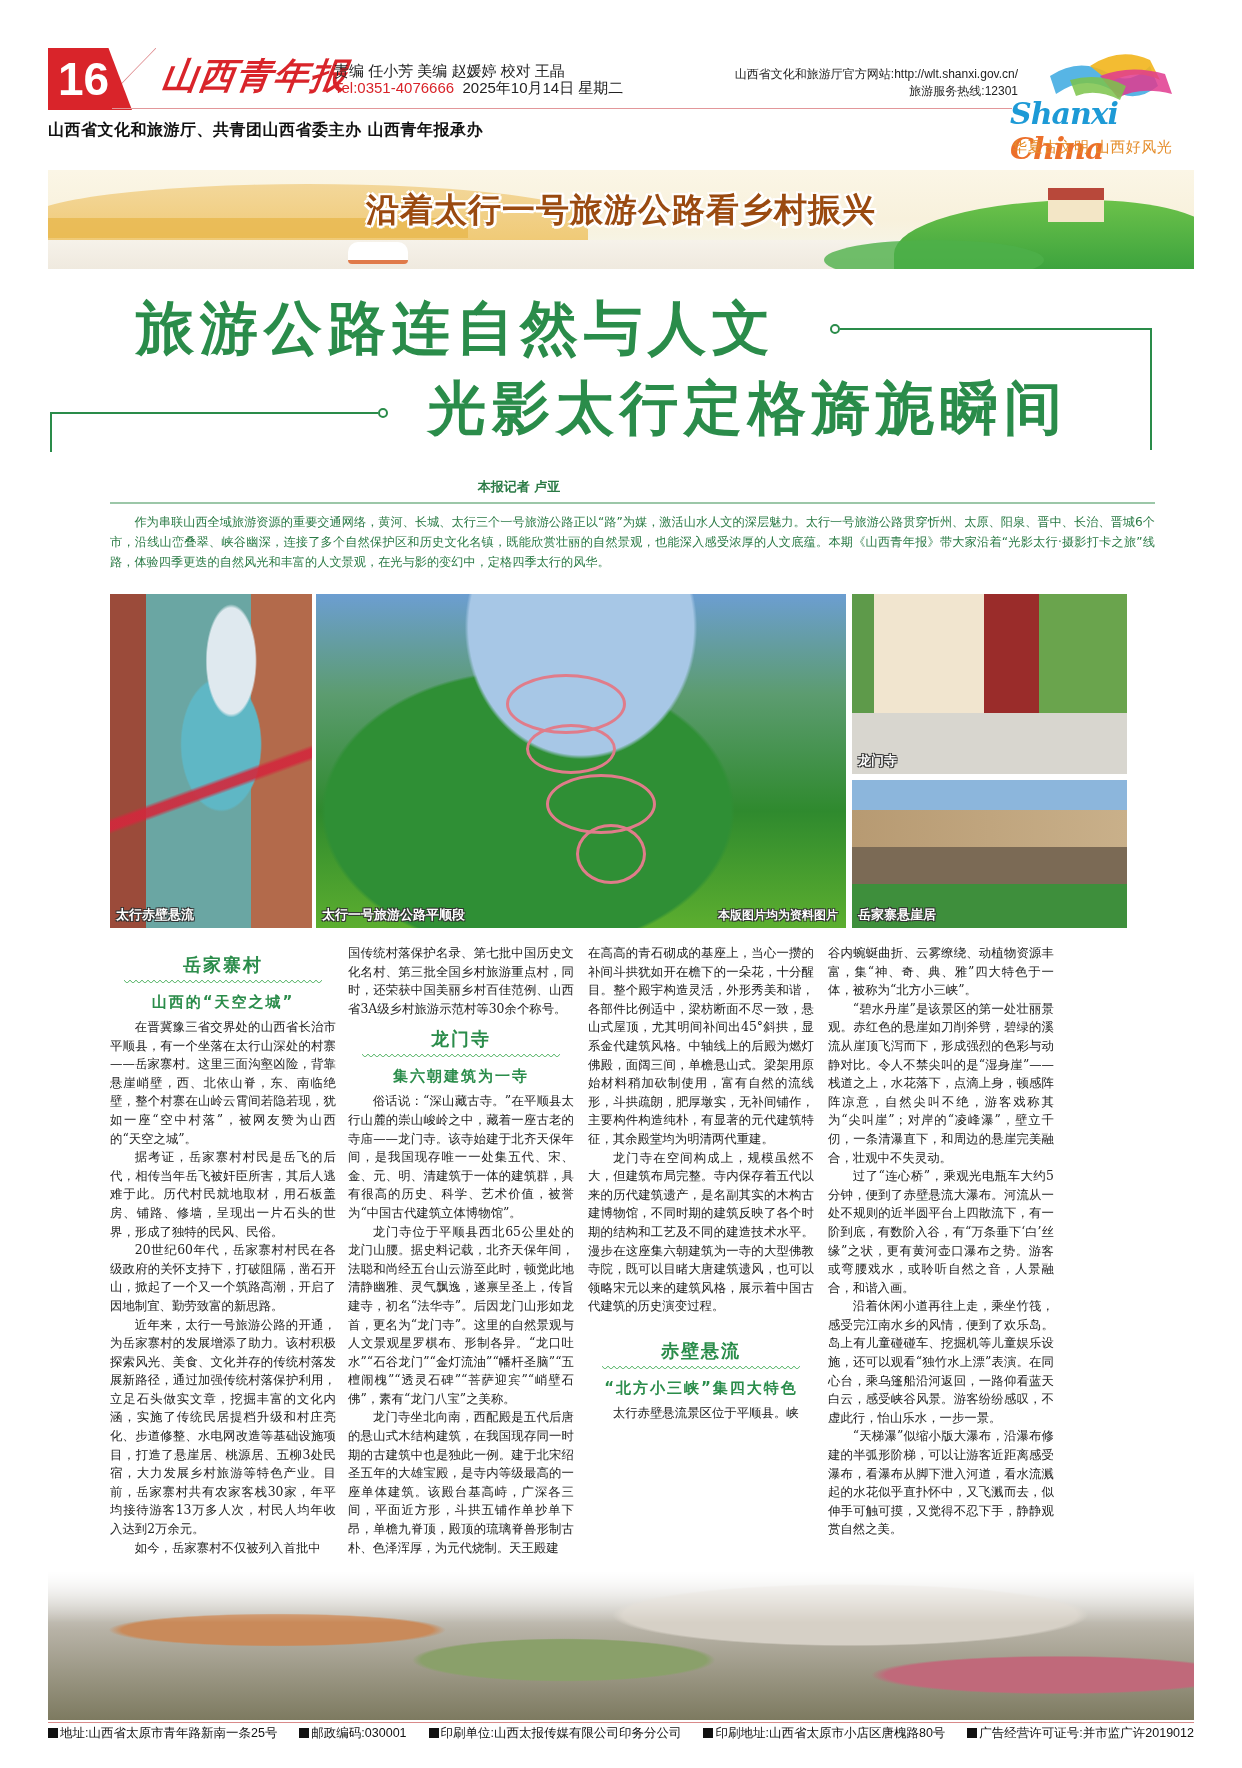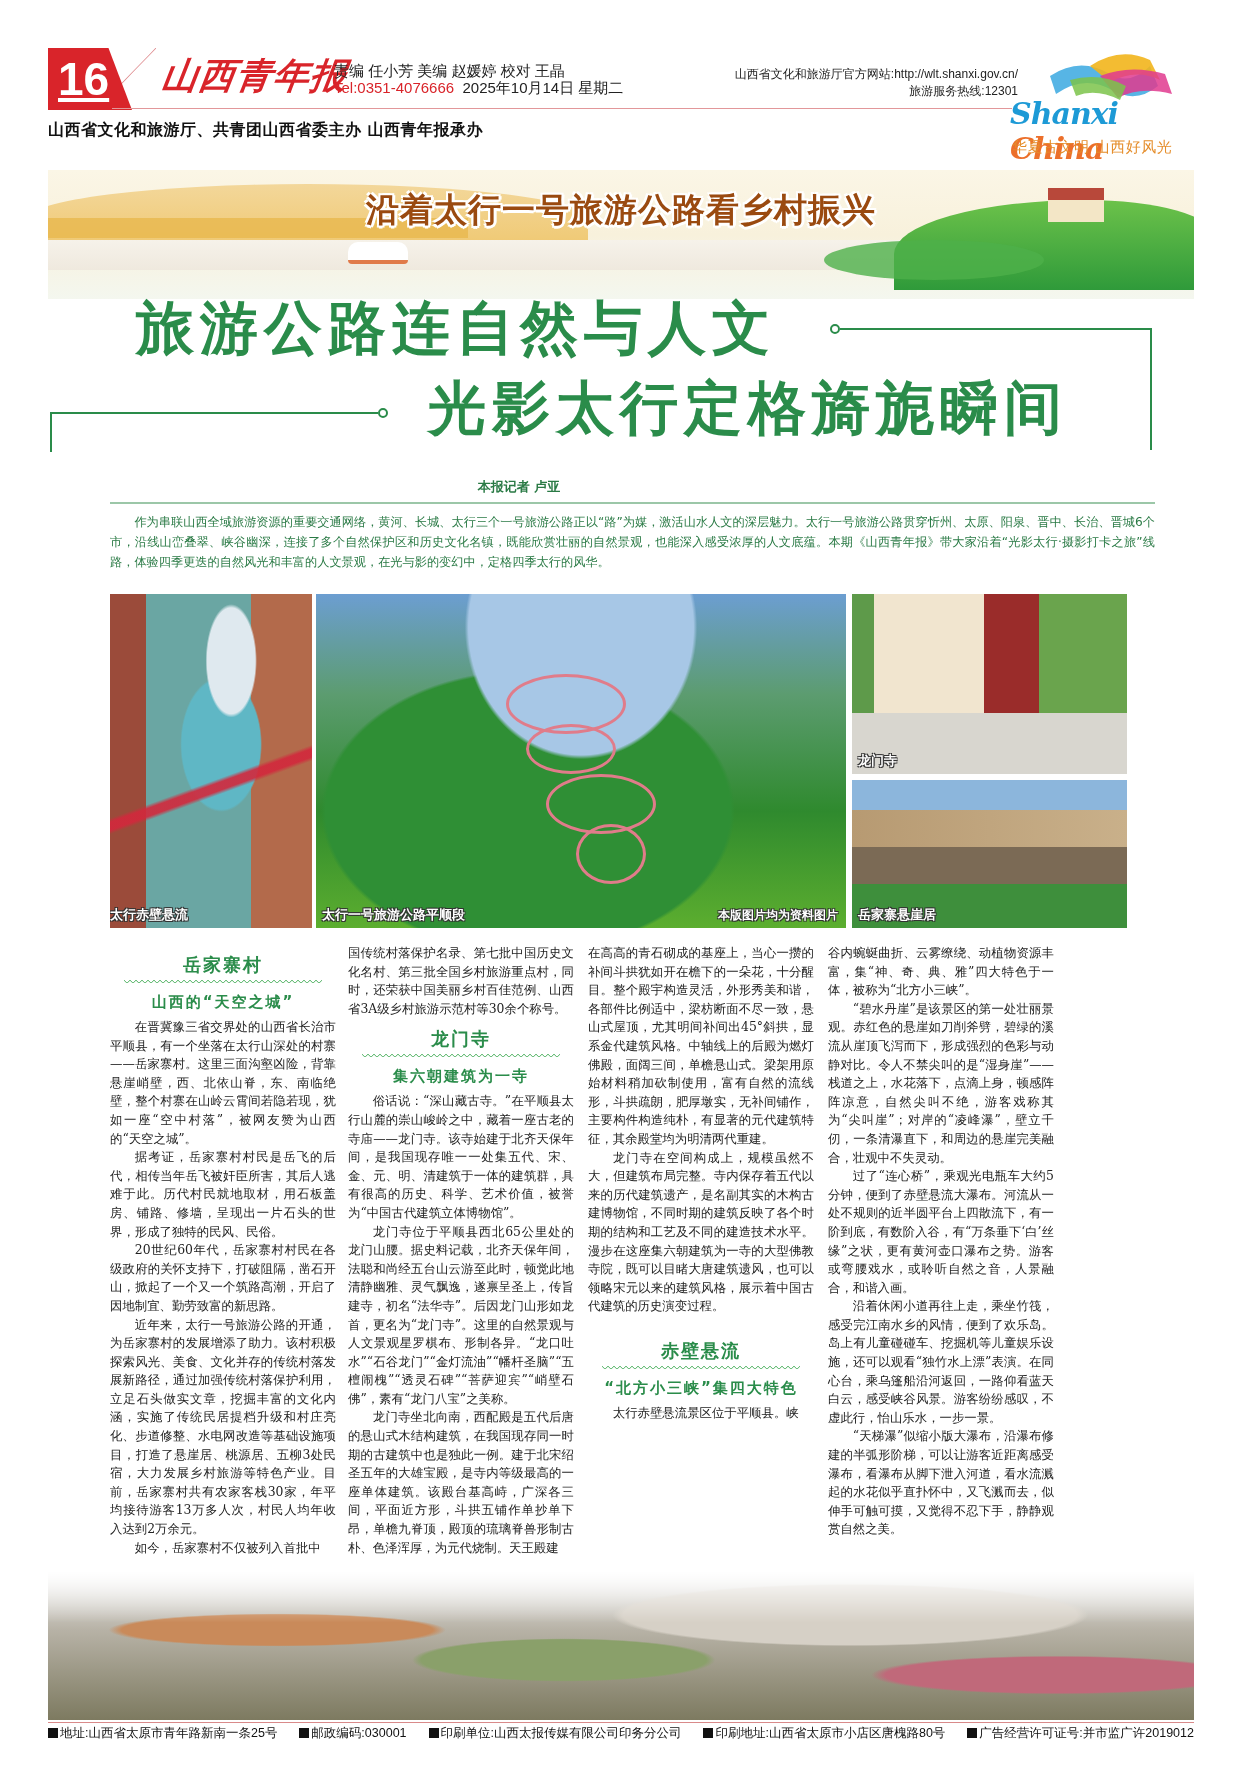--- a/index.html
+++ b/index.html
@@ -6,21 +6,20 @@
   html, body { width: 1242px; height: 1768px; background: #ffffff; overflow: hidden; }
   body { position: relative; font-family: "DejaVu Sans", "Liberation Sans", sans-serif; color: #1a1a1a; }
 
   
   .masthead { position: absolute; left: 0; top: 0; width: 1242px; height: 160px; }
   .page-num {
     position: absolute; left: 48px; top: 48px; width: 84px; height: 62px;
     background: #d9242a; color: #fff; font-family: "Liberation Sans", sans-serif;
     font-weight: bold; font-size: 46px; line-height: 62px; padding-left: 10px;
     clip-path: polygon(0 0, 72% 0, 100% 100%, 0 100%);
-    text-decoration: underline;
   }
   .red-rule { position: absolute; left: 112px; top: 108px; width: 900px; height: 1px; background: #e2979a; }
   .red-diag { position: absolute; left: 96px; top: 48px; width: 60px; height: 62px;
     background: linear-gradient(to bottom right, transparent 49%, #e2979a 50%, transparent 51%); }
   .brand-logo {
     position: absolute; left: 162px; top: 52px; font-family: "DejaVu Serif", serif;
     font-style: italic; font-weight: bold; font-size: 36px; color: #d9242a; letter-spacing: 1px;
     transform: skewX(-8deg);
   }
   .credits { position: absolute; left: 334px; top: 62px; font-size: 15px; line-height: 17px; color: #222; font-family: "Liberation Sans", sans-serif; }
@@ -30,21 +29,21 @@
 
   .shanxi-logo { position: absolute; left: 1010px; top: 46px; width: 190px; height: 112px; }
   .shanxi-logo svg { position: absolute; left: 30px; top: 0; }
   .shanxi-word { position: absolute; left: 0; top: 50px; font-family: "DejaVu Serif", serif; font-style: italic; font-weight: bold; font-size: 30px; letter-spacing: -1px; }
   .shanxi-word .a { color: #1d9ad6; }
   .shanxi-word .b { color: #ec6f2a; }
   .slogan { position: absolute; left: 2px; top: 92px; font-size: 15px; color: #e58d2a; letter-spacing: 0.5px; }
 
   
   .banner {
-    position: absolute; left: 48px; top: 170px; width: 1146px; height: 129px; overflow: hidden;
+    position: absolute; left: 48px; top: 170px; width: 1146px; height: 99px; overflow: hidden;
     background: linear-gradient(180deg, #fbf6e6 0%, #f8f1dc 50%, #f4f7ef 100%);
   }
   .banner .hill1 { position:absolute; left:-20px; top:14px; width:560px; height:70px; border-radius: 50% 50% 0 0; background: linear-gradient(180deg,#f3d79a,#efc76e); }
   .banner .hill2 { position:absolute; left:0; top:48px; width:420px; height:20px; background:#e9b84e; opacity:.8; }
   .banner .road { position:absolute; left:0; top:70px; width:900px; height:30px; background: linear-gradient(180deg,#f6f2ea,#efe9de); }
   .banner .car { position:absolute; left:300px; top:72px; width:60px; height:22px; background:#fff; border-radius:10px 10px 4px 4px; border-bottom:4px solid #e07a4a; }
   .banner .green { position:absolute; right:-20px; top:30px; width:320px; height:90px; border-radius: 60% 40% 0 0; background: linear-gradient(180deg,#6cc24a,#2f9a3a); }
   .banner .green2 { position:absolute; right:150px; top:70px; width:220px; height:40px; border-radius: 50%; background: #4db04a; opacity:.8; }
   .banner .house { position:absolute; right:90px; top:18px; width:56px; height:34px; background:#f3e6c6; border-top: 12px solid #b8483a; }
   .banner-title {
@@ -168,21 +167,21 @@
 <div class="deco-line" style="left:1150px; top:328px; width:2px; height:122px;"></div>
 <div class="deco-dot" style="left:378px; top:408px;"></div>
 <div class="deco-line" style="left:50px; top:412px; width:328px; height:2px;"></div>
 <div class="deco-line" style="left:50px; top:412px; width:2px; height:40px;"></div>
 
 <div class="byline">本报记者 卢亚</div>
 <div class="intro-rule"></div>
 <div class="intro">作为串联山西全域旅游资源的重要交通网络，黄河、长城、太行三个一号旅游公路正以“路”为媒，激活山水人文的深层魅力。太行一号旅游公路贯穿忻州、太原、阳泉、晋中、长治、晋城6个市，沿线山峦叠翠、峡谷幽深，连接了多个自然保护区和历史文化名镇，既能欣赏壮丽的自然景观，也能深入感受浓厚的人文底蕴。本期《山西青年报》带大家沿着“光影太行·摄影打卡之旅”线路，体验四季更迭的自然风光和丰富的人文景观，在光与影的变幻中，定格四季太行的风华。</div>
 
 <div class="photo ph-chibi">
-  <div class="caption" style="left:0;">太行赤壁悬流</div>
+  <div class="caption" style="left:6px;">太行赤壁悬流</div>
 </div>
 <div class="photo ph-road">
   <div class="curve" style="left:190px; top:80px; width:120px; height:60px;"></div>
   <div class="curve" style="left:210px; top:130px; width:90px; height:50px;"></div>
   <div class="curve" style="left:230px; top:180px; width:110px; height:60px;"></div>
   <div class="curve" style="left:260px; top:230px; width:70px; height:60px;"></div>
   <div class="caption" style="left:6px;">太行一号旅游公路平顺段</div>
   <div class="photo-note">本版图片均为资料图片</div>
 </div>
 <div class="photo ph-longmen">

